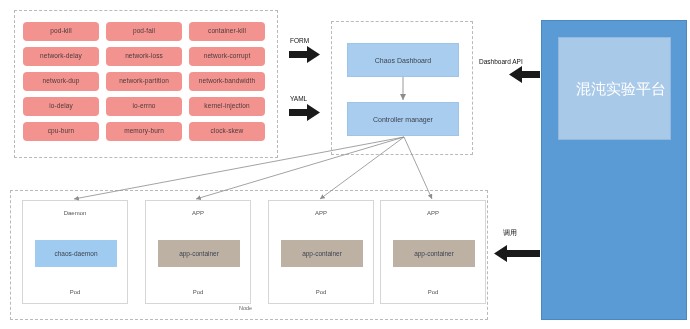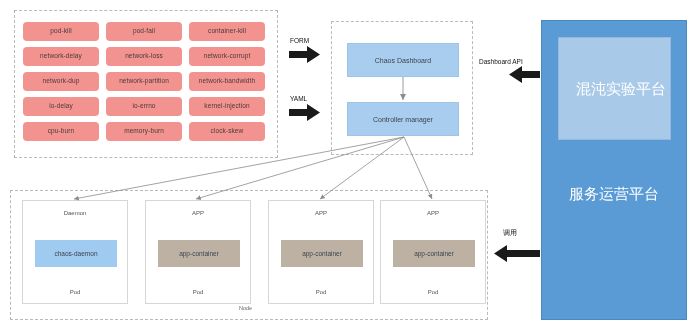--- a/index.html
+++ b/index.html
@@ -196,21 +196,20 @@
     <div class="pod-title">APP</div>
     <div class="inner-box inner-tan" style="left:12px;top:39px;width:82px;height:27px;">
       <span>app-container</span>
     </div>
     <div class="pod-foot">Pod</div>
   </div>
 
   <div class="abs panel-outer" style="left:541px;top:20px;width:146px;height:300px;"></div>
   <div class="abs panel-inner" style="left:558px;top:37px;width:113px;height:103px;"></div>
   <div class="cn-label" style="top:80px;left:541px;width:160px;">混沌实验平台</div>
-  <div class="cn-label" style="top:185px;left:541px;width:146px;">服务运营平台</div>
 
   <svg class="overlay" viewBox="0 0 690 329">
     <defs>
       <marker id="thin-arrow" markerWidth="7" markerHeight="7" refX="6" refY="3" orient="auto">
         <path d="M0,0 L6,3 L0,6 z" fill="#8c8c8c"></path>
       </marker>
     </defs>
 
     <g>
       <path d="M289,51 L307,51 L307,46 L320,54.5 L307,63 L307,58 L289,58 Z" fill="#1a1a1a"></path>

